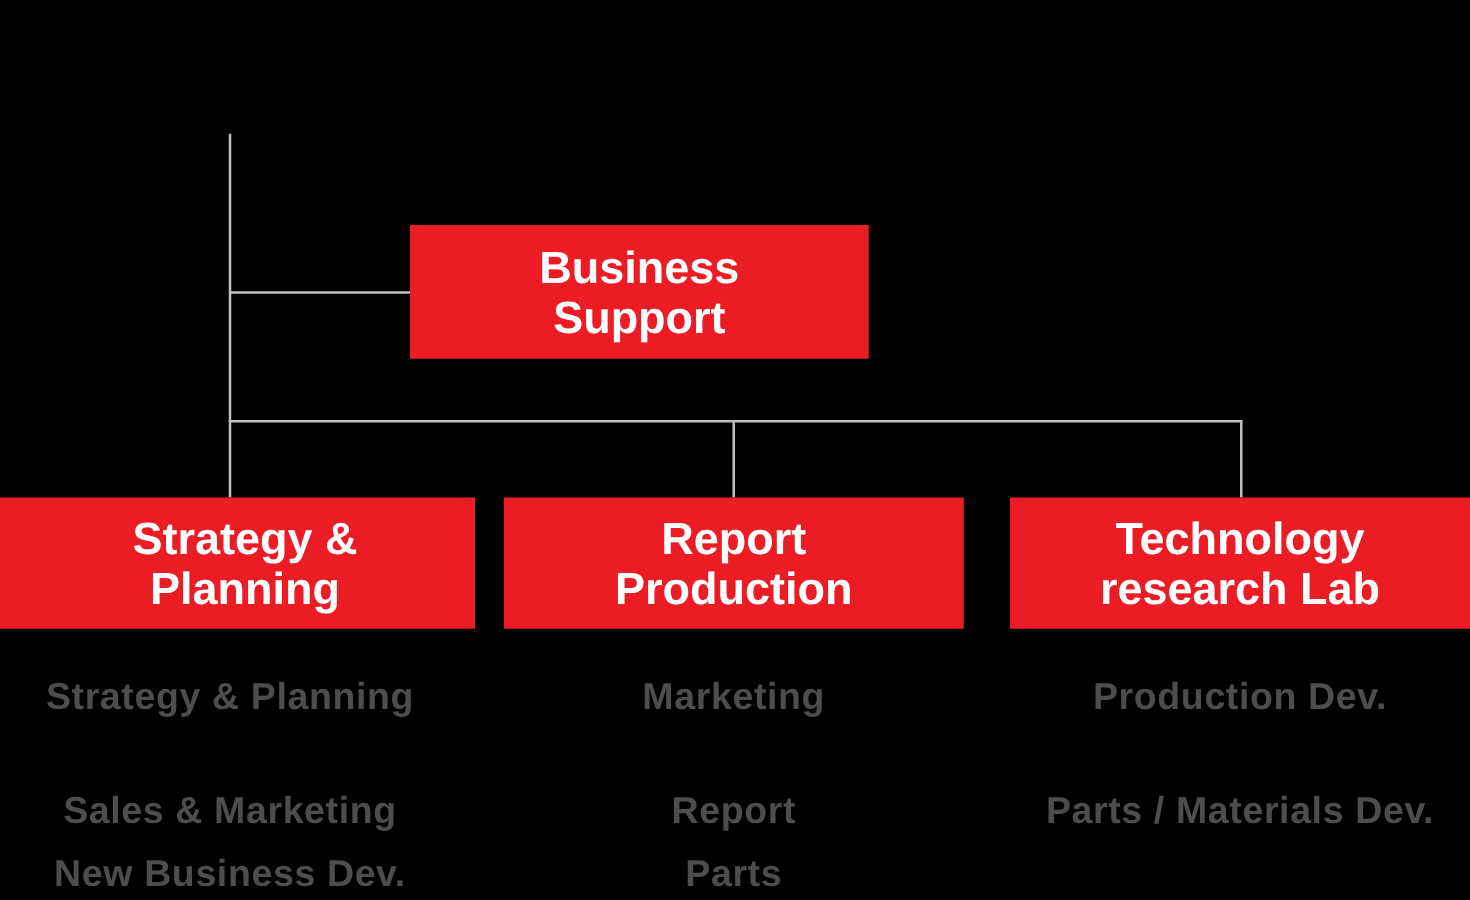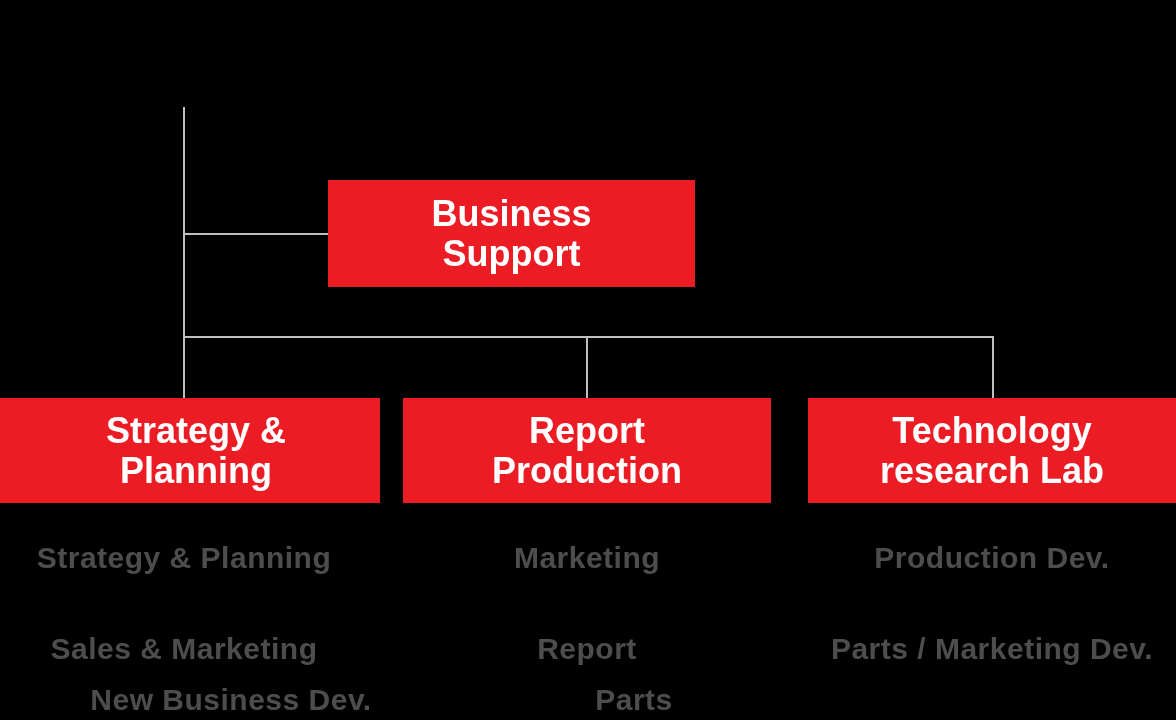--- a/index.html
+++ b/index.html
@@ -56,21 +56,21 @@
     line-height: 34px;
     font-weight: 600;
     letter-spacing: 0.5px;
     white-space: nowrap;
   }
   .col1 { left: 0; }
   .col2 { left: 403px; }
   .col3 { left: 808px; }
   .row1 { top: 541px; }
   .row2 { top: 612px; margin-top: 20px; }
-  .row3 { top: 683px; margin-left: 47px; }
+  .row3 { top: 683px; }
 </style>
 </head>
 <body>
 
 <div class="canvas">
 
   <div class="line line-ceo-v"></div>
   <div class="line line-bs-h"></div>
   <div class="line line-branch-h"></div>
   <div class="line line-dept2-v"></div>
@@ -99,15 +99,15 @@
 
   <div class="list-item col1 row1">Strategy &amp; Planning</div>
   <div class="list-item col1 row2">Sales &amp; Marketing</div>
   <div class="list-item col1 row3">New Business Dev.</div>
 
   <div class="list-item col2 row1">Marketing</div>
   <div class="list-item col2 row2">Report</div>
   <div class="list-item col2 row3">Parts</div>
 
   <div class="list-item col3 row1">Production Dev.</div>
-  <div class="list-item col3 row2">Parts / Marketing Dev.</div>
+  <div class="list-item col3 row2">Parts / Materials Dev.</div>
 
 </div>
 
 </body></html>

